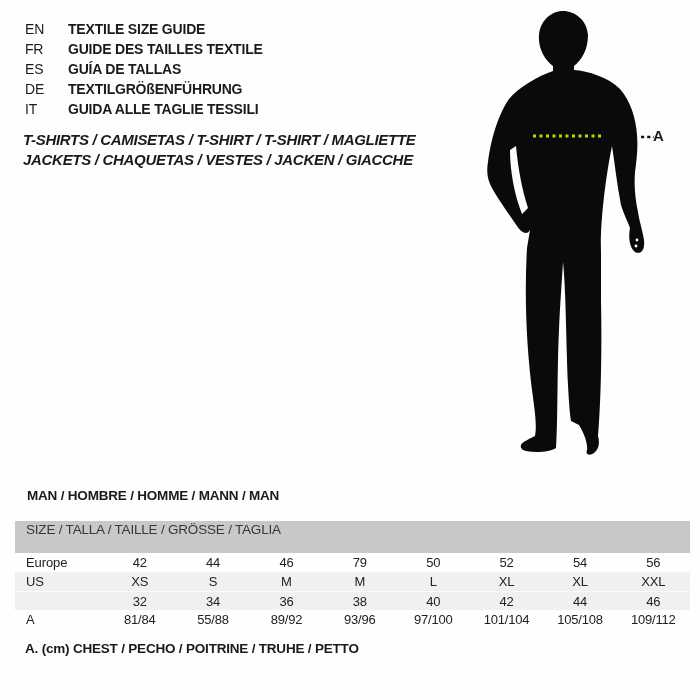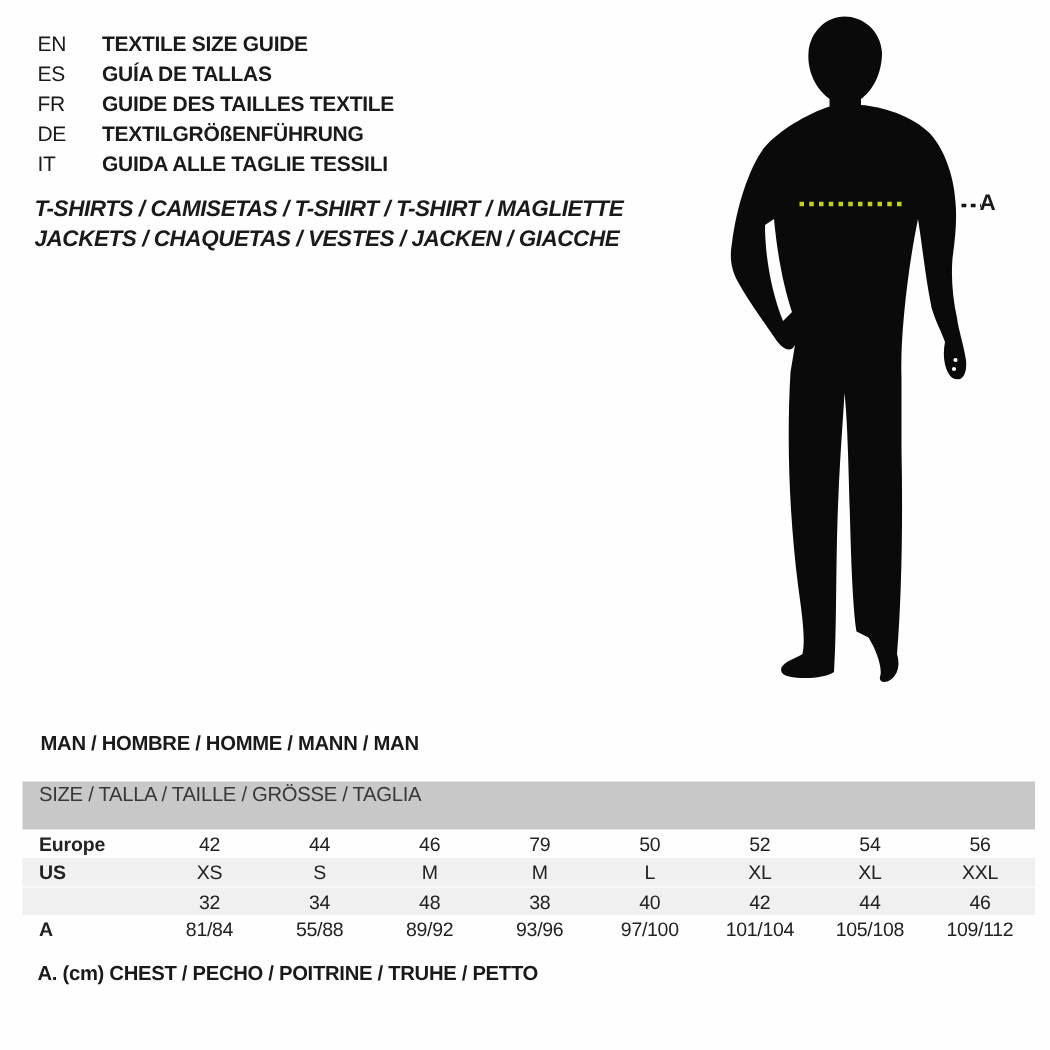--- a/index.html
+++ b/index.html
@@ -45,43 +45,43 @@
     height:32px; line-height:18px; background:#c8c8c8;
     font-size:13.5px; font-weight:400; color:#383838;
     padding-left:11px; letter-spacing:-0.2px; white-space:nowrap;
   }
   .trow {
     display:grid; grid-template-columns:88px repeat(8,1fr);
     height:19px; line-height:19px; font-size:13px; color:#222;
   }
   .trow.stripe { background:#f0f0f0; }
   .trow.stripe + .trow.stripe { border-top:1px solid rgba(255,255,255,.75); }
-  .row-label { padding-left:11px; text-align:left; font-weight:700; letter-spacing:-0.1px; }
+  .row-label { padding-left:11px; text-align:left; font-weight:400; letter-spacing:-0.1px; }
   .tcell { text-align:center; letter-spacing:-0.2px; }
   
   .footnote {
     position:absolute; left:25px; top:641px;
     font-size:13.5px; font-weight:700; letter-spacing:-0.2px; white-space:nowrap;
   }
 </style>
 </head>
 <body>
 
 <div class="lang-list">
   <div class="lang-row">
     <span class="lang-code">EN</span>
     <span class="lang-label">TEXTILE SIZE GUIDE</span>
   </div>
   <div class="lang-row">
+    <span class="lang-code">FR</span>
+    <span class="lang-label">GUIDE DES TAILLES TEXTILE</span>
+  </div>
+  <div class="lang-row">
     <span class="lang-code">ES</span>
     <span class="lang-label">GUÍA DE TALLAS</span>
-  </div>
-  <div class="lang-row">
-    <span class="lang-code">FR</span>
-    <span class="lang-label">GUIDE DES TAILLES TEXTILE</span>
   </div>
   <div class="lang-row">
     <span class="lang-code">DE</span>
     <span class="lang-label">TEXTILGRÖßENFÜHRUNG</span>
   </div>
   <div class="lang-row">
     <span class="lang-code">IT</span>
     <span class="lang-label">GUIDA ALLE TAGLIE TESSILI</span>
   </div>
 </div>
@@ -167,21 +167,21 @@
     <span class="tcell">L</span>
     <span class="tcell">XL</span>
     <span class="tcell">XL</span>
     <span class="tcell">XXL</span>
   </div>
 
   <div class="trow stripe">
     <span class="row-label"></span>
     <span class="tcell">32</span>
     <span class="tcell">34</span>
-    <span class="tcell">48</span>
+    <span class="tcell">36</span>
     <span class="tcell">38</span>
     <span class="tcell">40</span>
     <span class="tcell">42</span>
     <span class="tcell">44</span>
     <span class="tcell">46</span>
   </div>
 
   <div class="trow">
     <span class="row-label">A</span>
     <span class="tcell">81/84</span>

